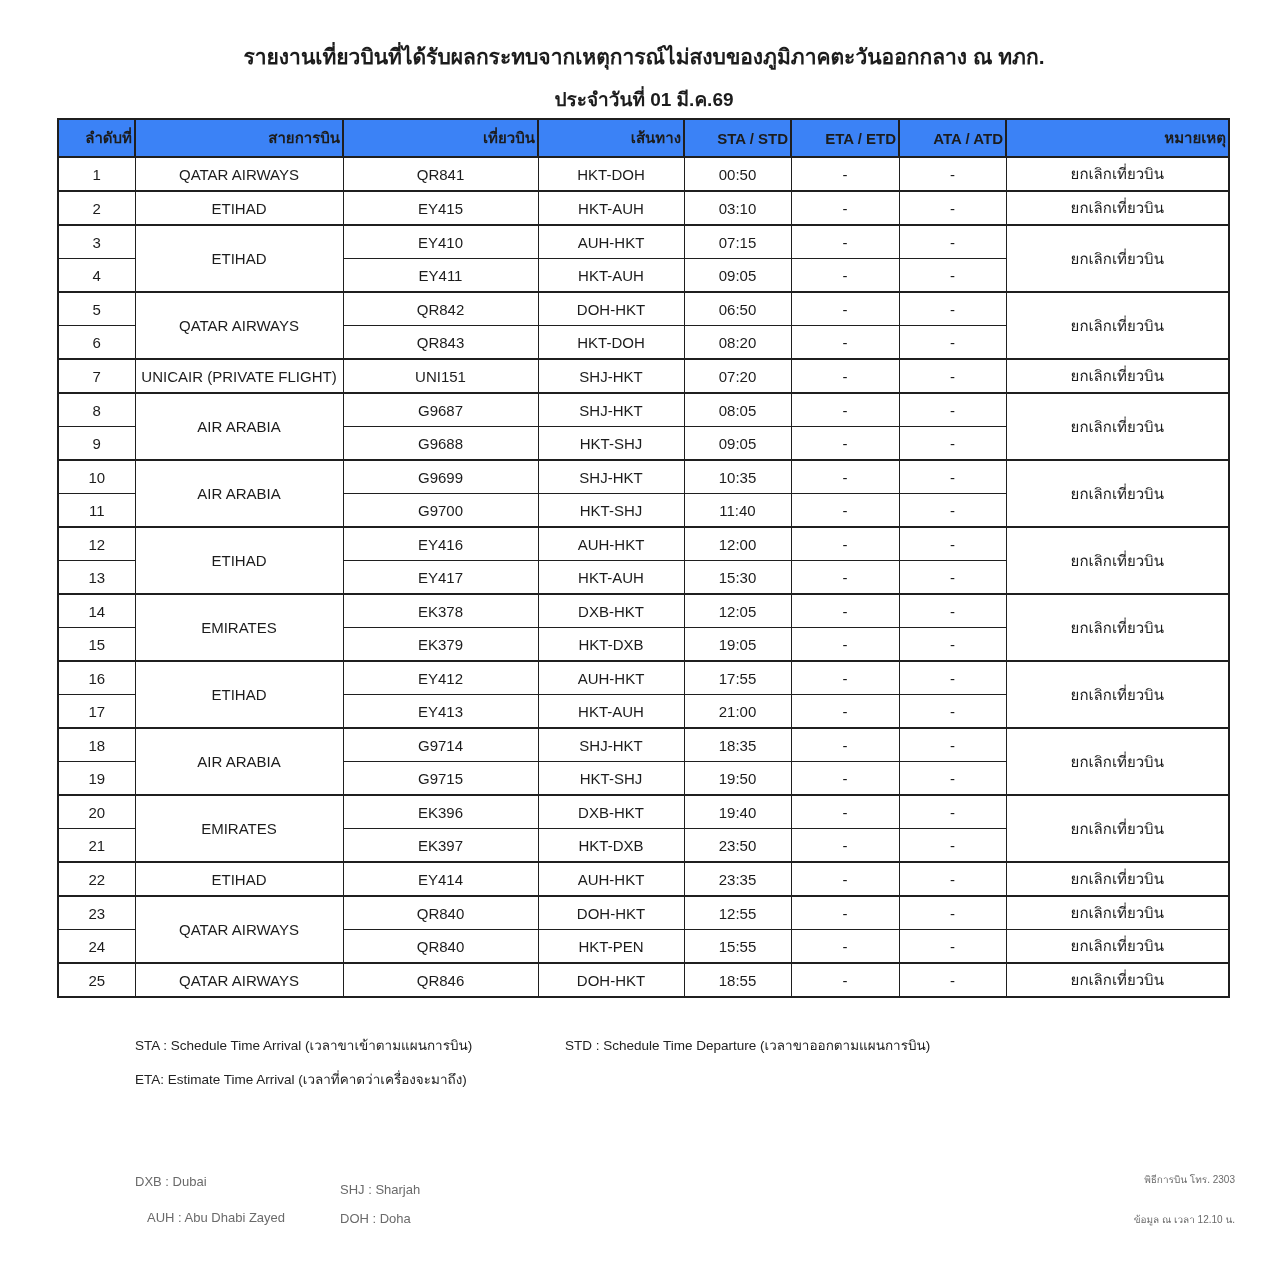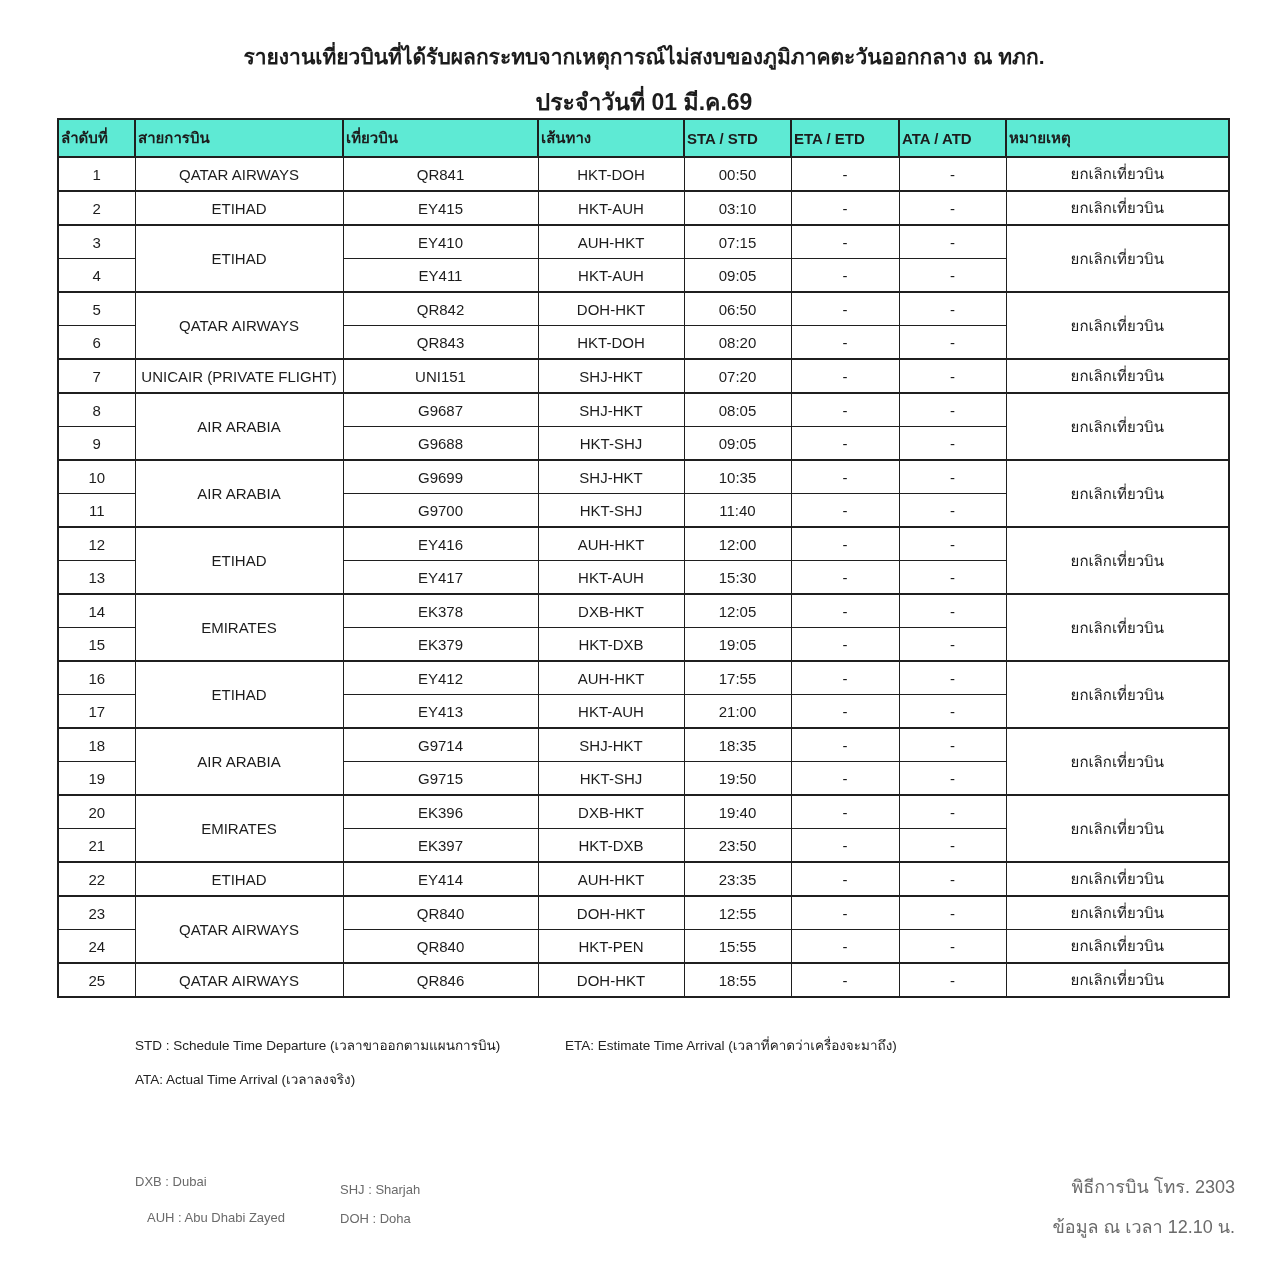--- a/index.html
+++ b/index.html
@@ -8,30 +8,30 @@
     background: #ffffff; color: #1c1c1c;
     font-family: "Liberation Sans", "DejaVu Sans", sans-serif;
     overflow: hidden;
   }
   .page-title {
     position: absolute; top: 40px; left: 0; width: 100%;
     text-align: center; font-size: 21px; font-weight: bold;
   }
   .page-subtitle {
     position: absolute; top: 84px; left: 0; width: 100%;
-    text-align: center; font-size: 23px; font-weight: bold;
+    text-align: center; font-size: 19px; font-weight: bold;
   }
   table.flight-table {
     position: absolute; left: 57px; top: 118px; width: 1171px;
     border-collapse: collapse; table-layout: fixed;
     border: 2px solid #1f1f1f;
   }
   .flight-table th {
-    background: #5eead4; height: 36px;
-    font-size: 15px; font-weight: bold; text-align: left;
+    background: #3b82f6; height: 36px;
+    font-size: 15px; font-weight: bold; text-align: right;
     border: 2px solid #1f1f1f; padding: 0 2px;
   }
   .flight-table td {
     height: 32px; font-size: 15px; text-align: center;
     border: 1px solid #1f1f1f; padding: 0 2px;
     background: #ffffff;
   }
   .flight-table tr.group-start td { border-top: 2px solid #1f1f1f; }
   col.col-no      { width: 77px; }
   col.col-airline { width: 208px; }
@@ -47,21 +47,21 @@
     row-gap: 15px; font-size: 13.5px; color: #222222; line-height: 19px;
   }
   .airport-code {
     position: absolute; font-size: 13px; color: #6a6a6a;
   }
   .ap-dxb { left: 135px; top: 1174px; }
   .ap-shj { left: 340px; top: 1182px; }
   .ap-auh { left: 147px; top: 1210px; }
   .ap-doh { left: 340px; top: 1211px; }
   .footer-right {
-    position: absolute; right: 53px; font-size: 18px; color: #6a6a6a;
+    position: absolute; right: 53px; font-size: 10px; color: #6a6a6a;
     text-align: left;
   }
   .fr-contact { top: 1172px; }
   .fr-datatime { top: 1212px; }
 </style>
 </head>
 <body>
 
 <div class="page-title">รายงานเที่ยวบินที่ได้รับผลกระทบจากเหตุการณ์ไม่สงบของภูมิภาคตะวันออกกลาง ณ ทภก.</div>
 <div class="page-subtitle">ประจำวันที่ 01 มี.ค.69</div>
@@ -318,23 +318,23 @@
         <td>DOH-HKT</td>
         <td>18:55</td>
         <td>-</td>
         <td>-</td>
         <td>ยกเลิกเที่ยวบิน</td>
       </tr>
     </tbody>
 </table>
 
 <div class="legend">
+  <div>STA : Schedule Time Arrival (เวลาขาเข้าตามแผนการบิน)</div>
   <div>STD : Schedule Time Departure (เวลาขาออกตามแผนการบิน)</div>
   <div>ETA: Estimate Time Arrival (เวลาที่คาดว่าเครื่องจะมาถึง)</div>
-  <div>ATA: Actual Time Arrival (เวลาลงจริง)</div>
 </div>
 
 <div class="airport-code ap-dxb">DXB : Dubai</div>
 <div class="airport-code ap-shj">SHJ : Sharjah</div>
 <div class="airport-code ap-auh">AUH : Abu Dhabi Zayed</div>
 <div class="airport-code ap-doh">DOH : Doha</div>
 
 <div class="footer-right fr-contact">พิธีการบิน โทร. 2303</div>
 <div class="footer-right fr-datatime">ข้อมูล ณ เวลา 12.10 น.</div>
 

